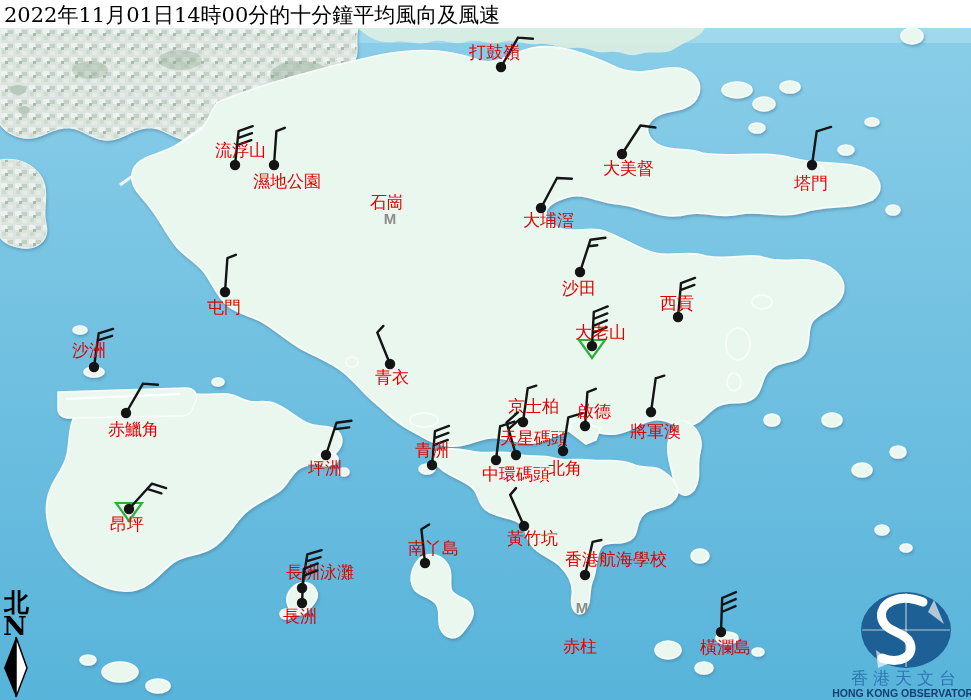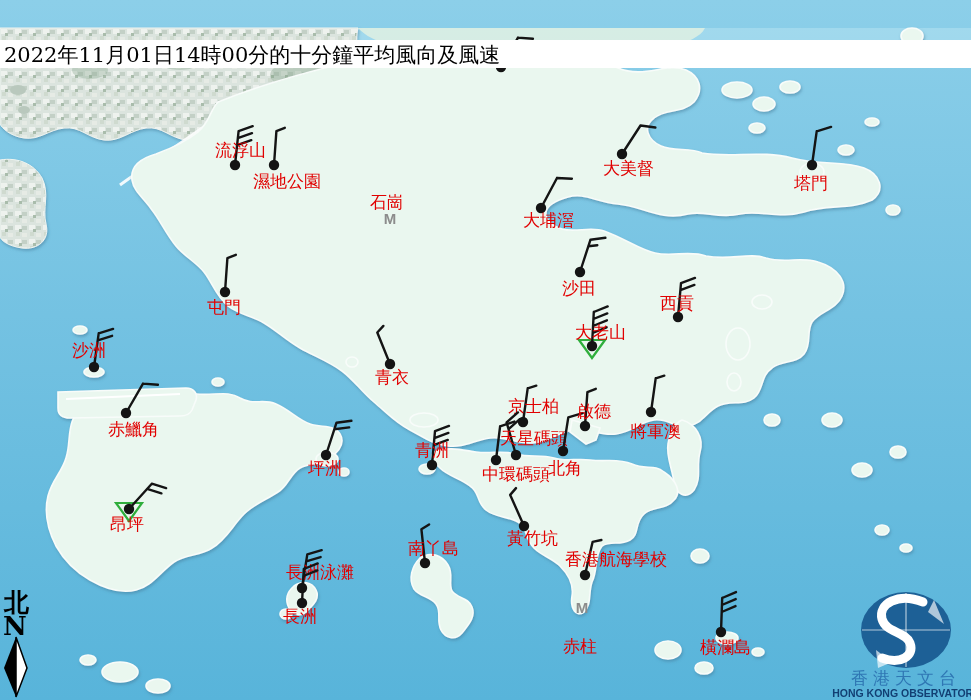--- a/index.html
+++ b/index.html
@@ -1,18 +1,18 @@
 <!DOCTYPE html>
 <html><head>
 <meta charset="utf-8">
 <style>
   html,body{margin:0;padding:0;background:#666;}
   #app{position:relative;width:971px;height:700px;overflow:hidden;background:#7cc4e2;
        font-family:"DejaVu Serif","Liberation Serif",serif;}
-  #titlebar{position:absolute;left:0;top:0;width:971px;height:28px;background:#ffffff;z-index:5;margin-top:40px;}
+  #titlebar{position:absolute;left:0;top:0;width:971px;height:28px;background:#ffffff;z-index:5;}
   #titlebar .t{position:absolute;left:4px;top:1px;font-size:21px;color:#000;white-space:nowrap;
        font-family:"DejaVu Serif","Liberation Serif",serif;}
   svg{position:absolute;left:0;top:0;}
   text{user-select:none;}
   .stn-label{font-family:"DejaVu Serif","Liberation Serif",serif;font-size:17px;fill:#e10000;}
   .m-mark{font-family:"Liberation Sans","DejaVu Sans",sans-serif;font-size:15px;font-weight:bold;fill:#8c8c8c;}
   .logo-zh{font-family:"Liberation Sans","DejaVu Sans",sans-serif;font-size:17px;fill:#2f77b4;letter-spacing:5px;}
   .logo-en{font-family:"Liberation Sans","DejaVu Sans",sans-serif;font-size:10.5px;font-weight:bold;fill:#123f73;}
   .compass-zh{font-family:"DejaVu Serif","Liberation Serif",serif;font-size:25px;font-weight:bold;fill:#000;}
   .compass-n{font-family:"DejaVu Serif","Liberation Serif",serif;font-size:26px;font-weight:bold;fill:#000;}

